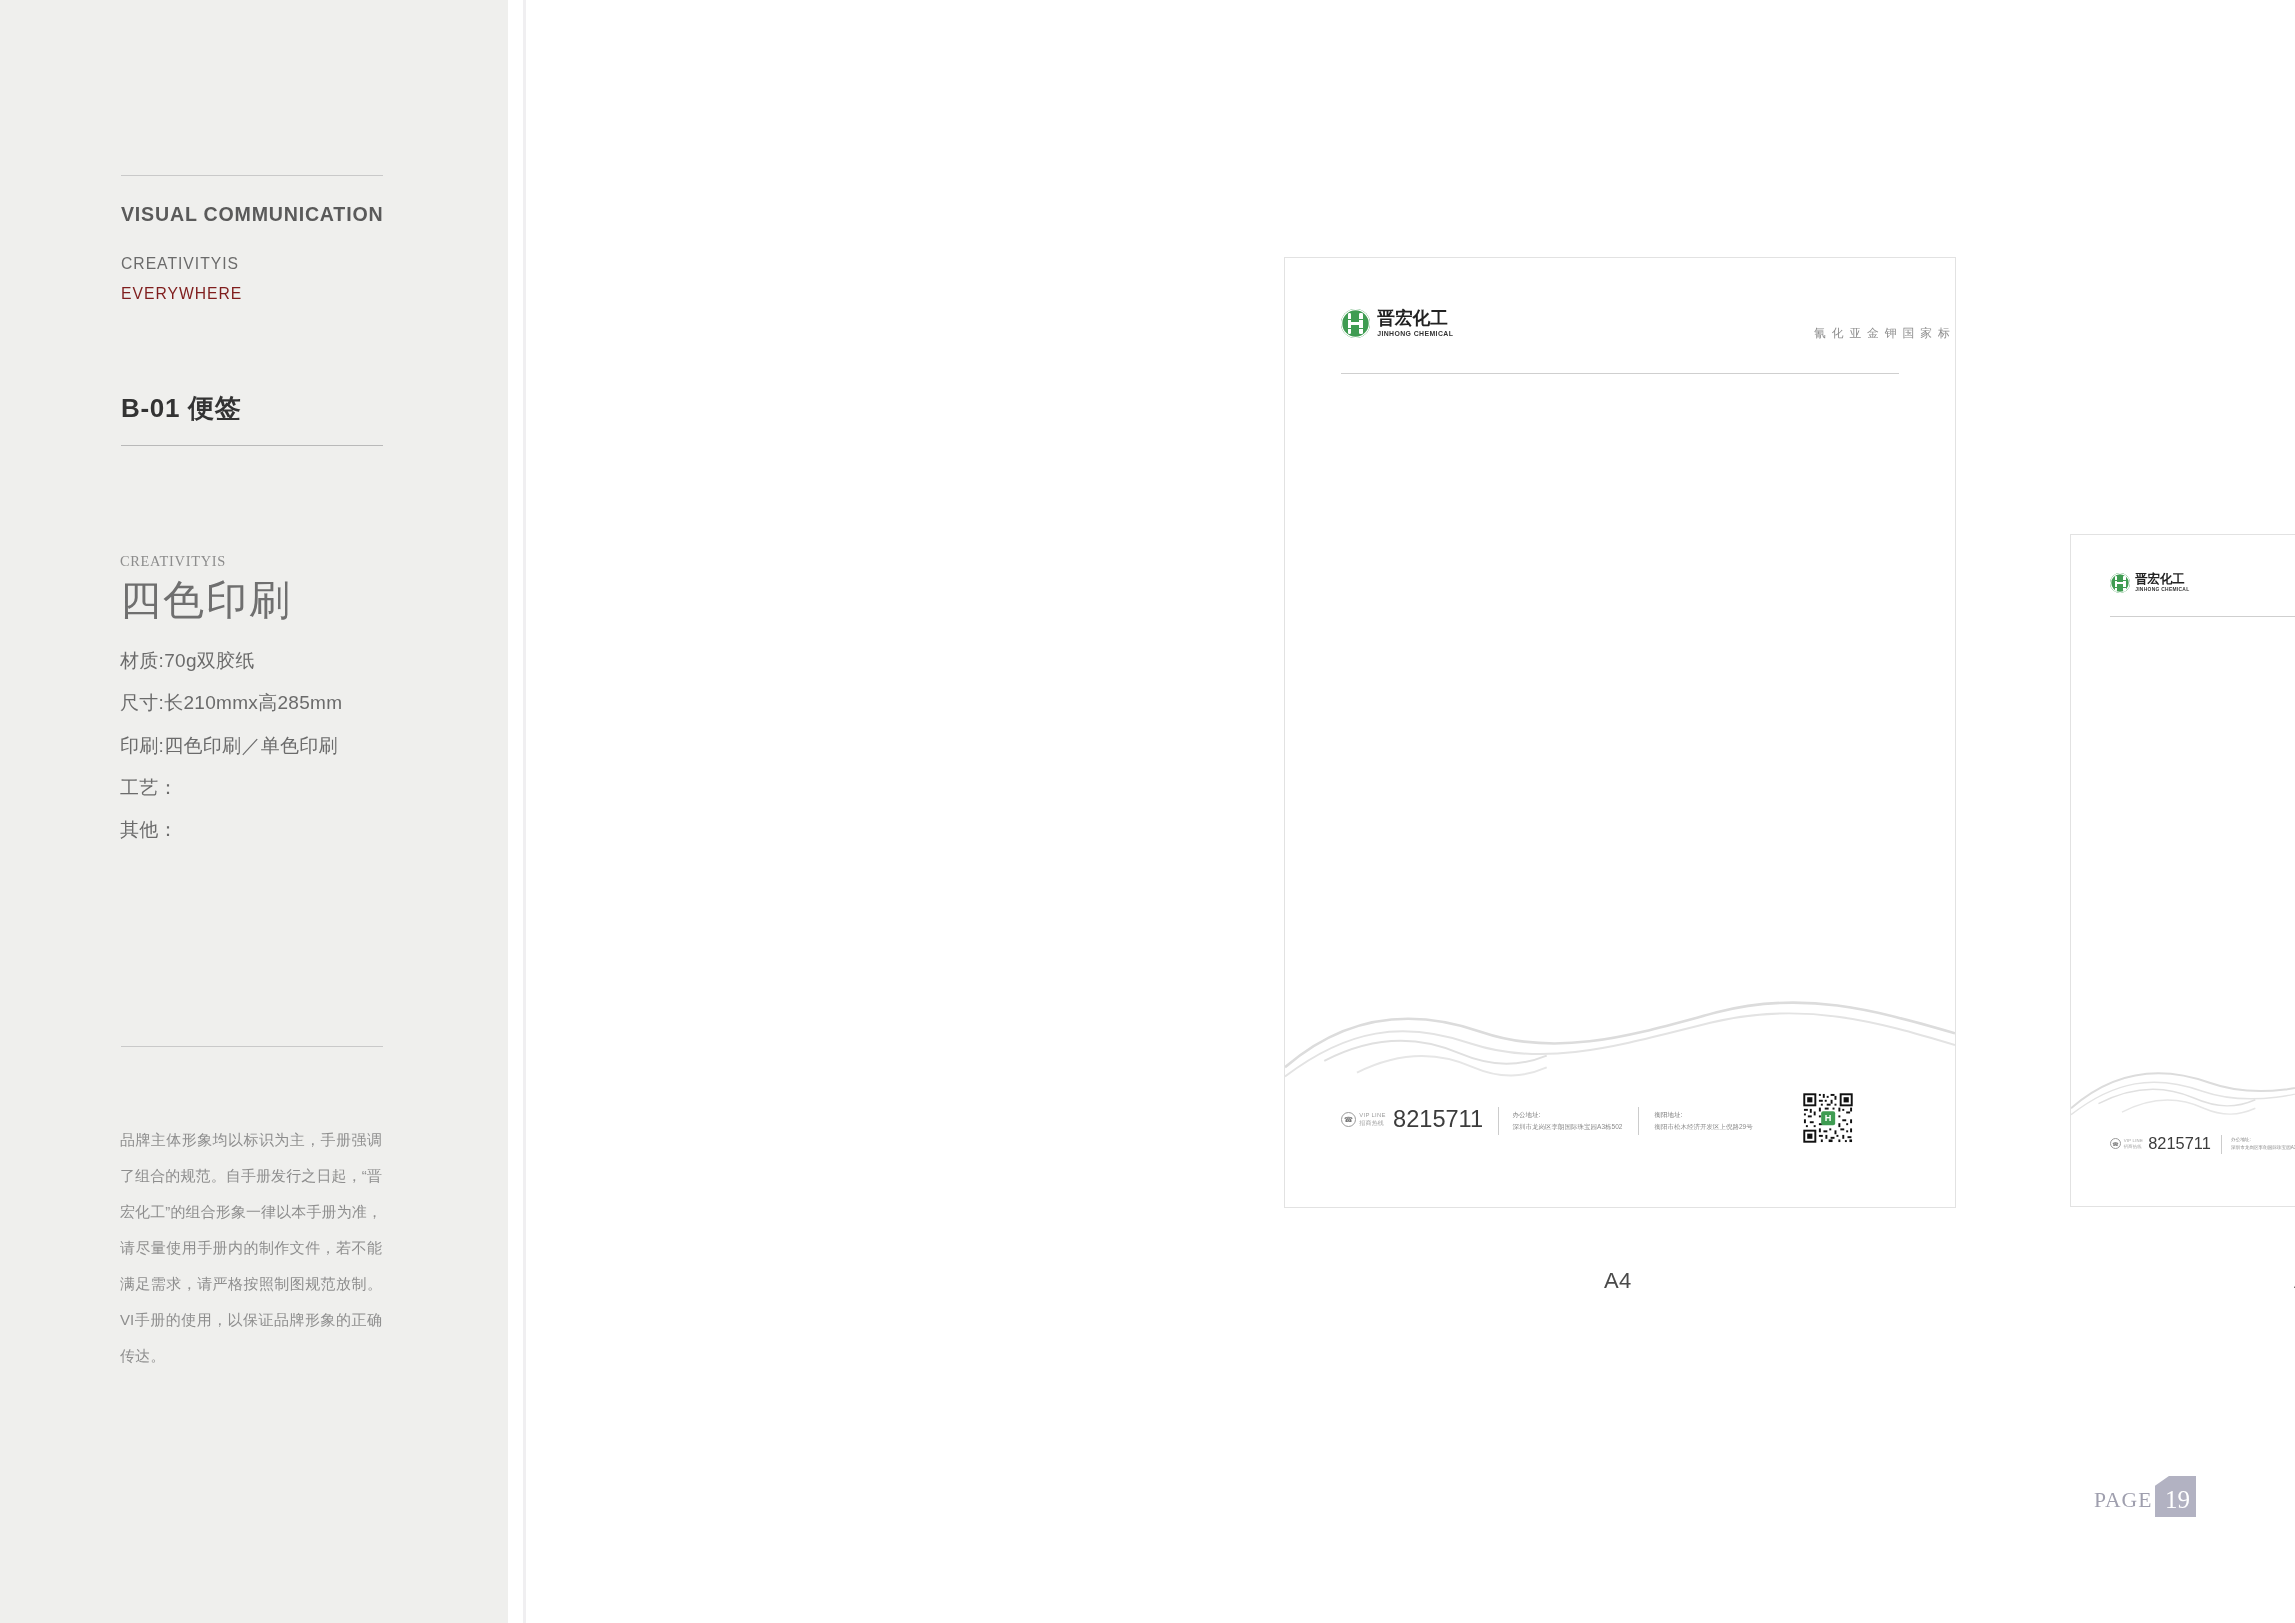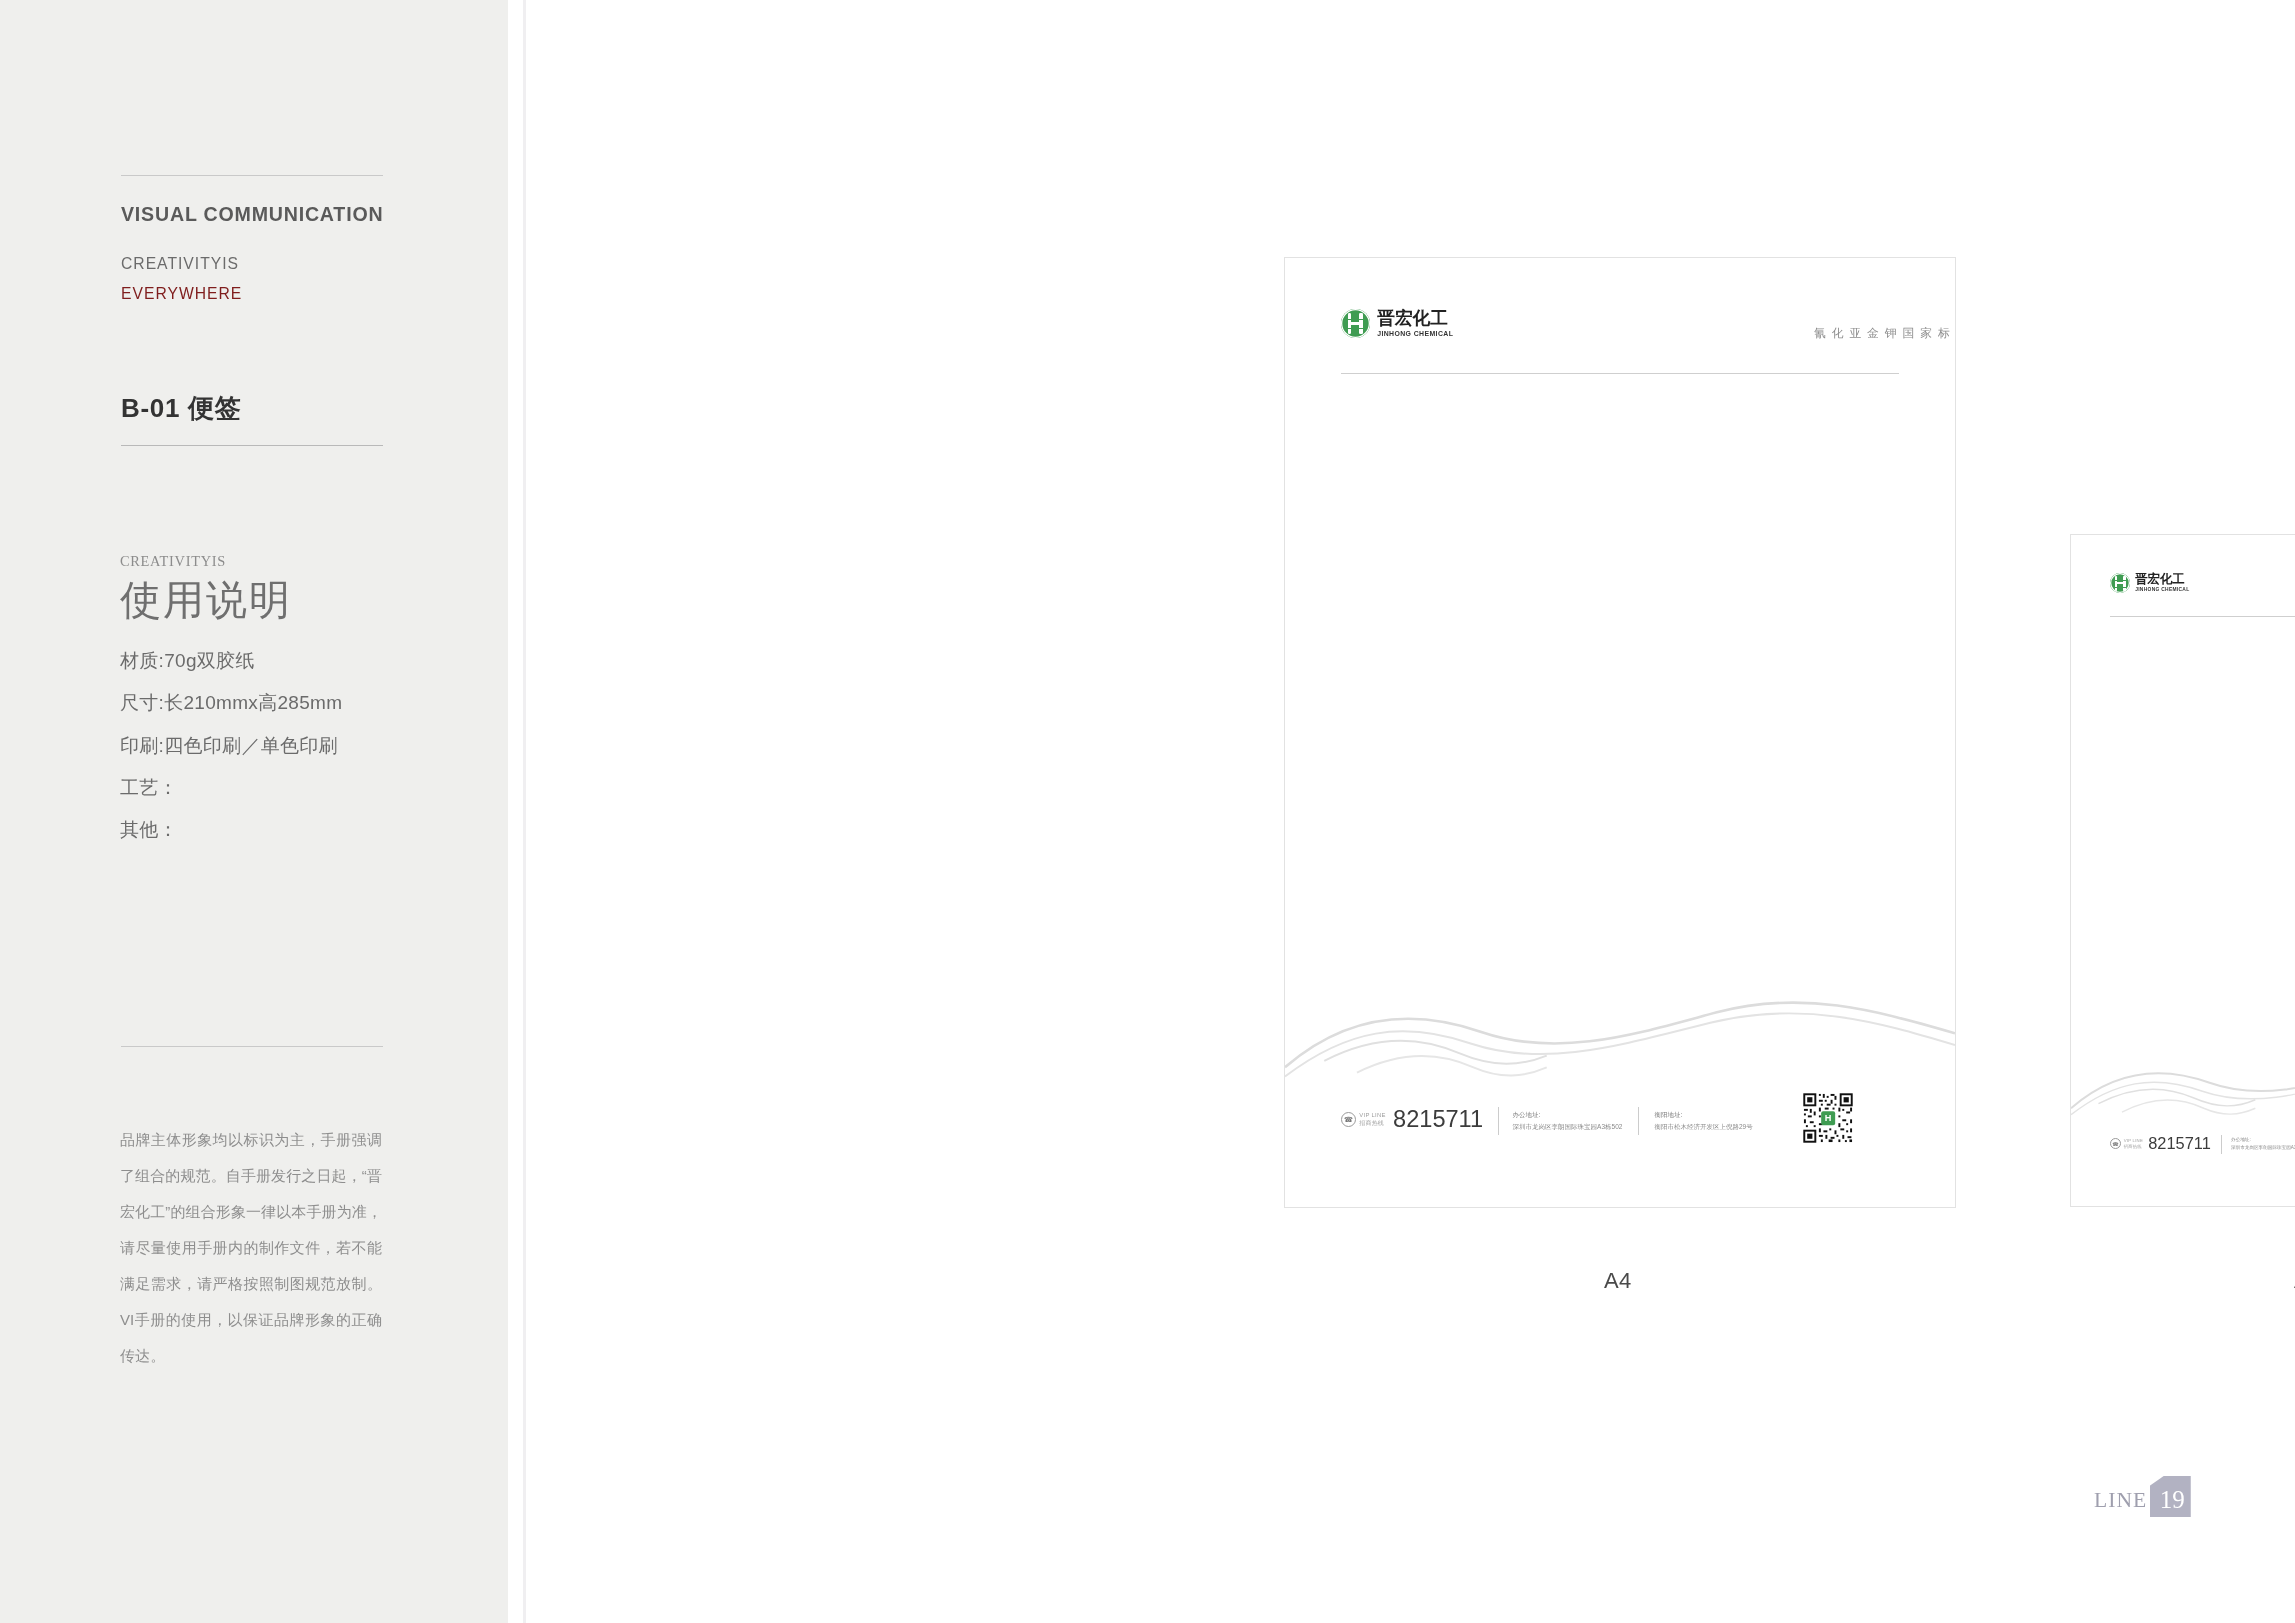--- a/index.html
+++ b/index.html
@@ -171,21 +171,21 @@
   <div id="vc-title">VISUAL COMMUNICATION</div>
 
   <div id="tagline-1">CREATIVITYIS</div>
   <div id="tagline-2">EVERYWHERE</div>
 
   <div id="section-code">B-01 便签</div>
 
   <div class="rule" id="rule-mid"></div>
 
   <div id="instructions-en">CREATIVITYIS</div>
-  <div id="instructions-cn">使用说明</div>
+  <div id="instructions-cn">四色印刷</div>
 
   <div class="spec-line" id="spec-0">材质:70g双胶纸</div>
   <div class="spec-line" id="spec-1">尺寸:长210mmx高285mm</div>
   <div class="spec-line" id="spec-2">印刷:四色印刷／单色印刷</div>
   <div class="spec-line" id="spec-3">工艺：</div>
   <div class="spec-line" id="spec-4">其他：</div>
 
   <div class="rule" id="rule-low"></div>
 
   <div id="notice">品牌主体形象均以标识为主，手册强调了组合的规范。自手册发行之日起，“晋宏化工”的组合形象一律以本手册为准，请尽量使用手册内的制作文件，若不能满足需求，请严格按照制图规范放制。VI手册的使用，以保证品牌形象的正确传达。</div>
@@ -369,18 +369,18 @@
 
     </div>
 
   </div>
 
   <div class="sheet-caption" id="cap-a4">A4</div>
   <div class="sheet-caption" id="cap-a5">A5</div>
 </div>
 
 <div id="page-badge">
-  <div id="page-word">LINE</div>
+  <div id="page-word">PAGE</div>
   <div id="page-num-box">
     <span id="page-num">19</span>
   </div>
 </div>
 
 
 </body></html>

